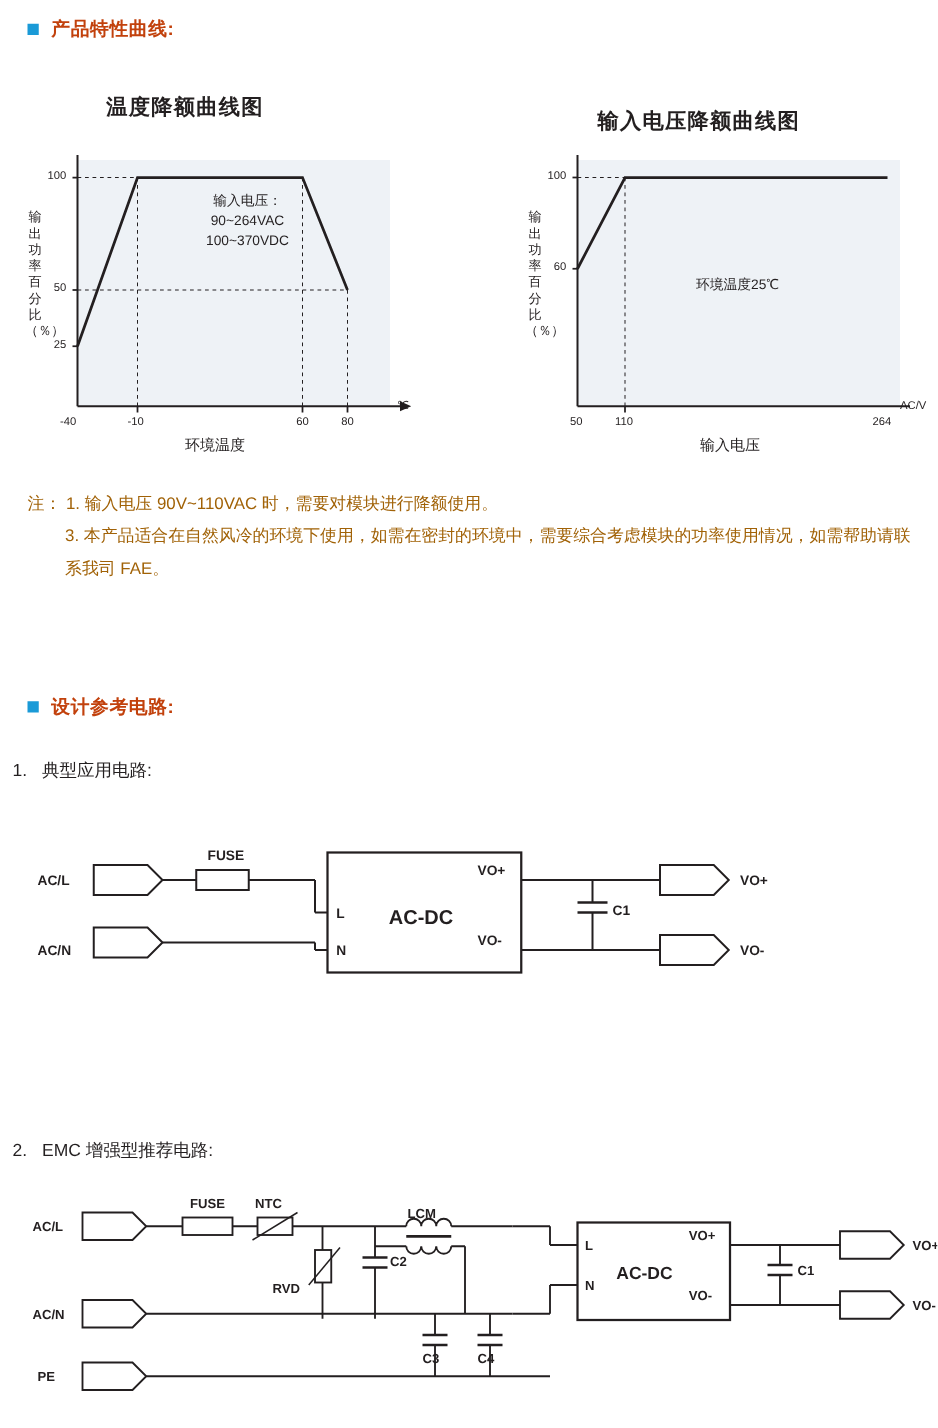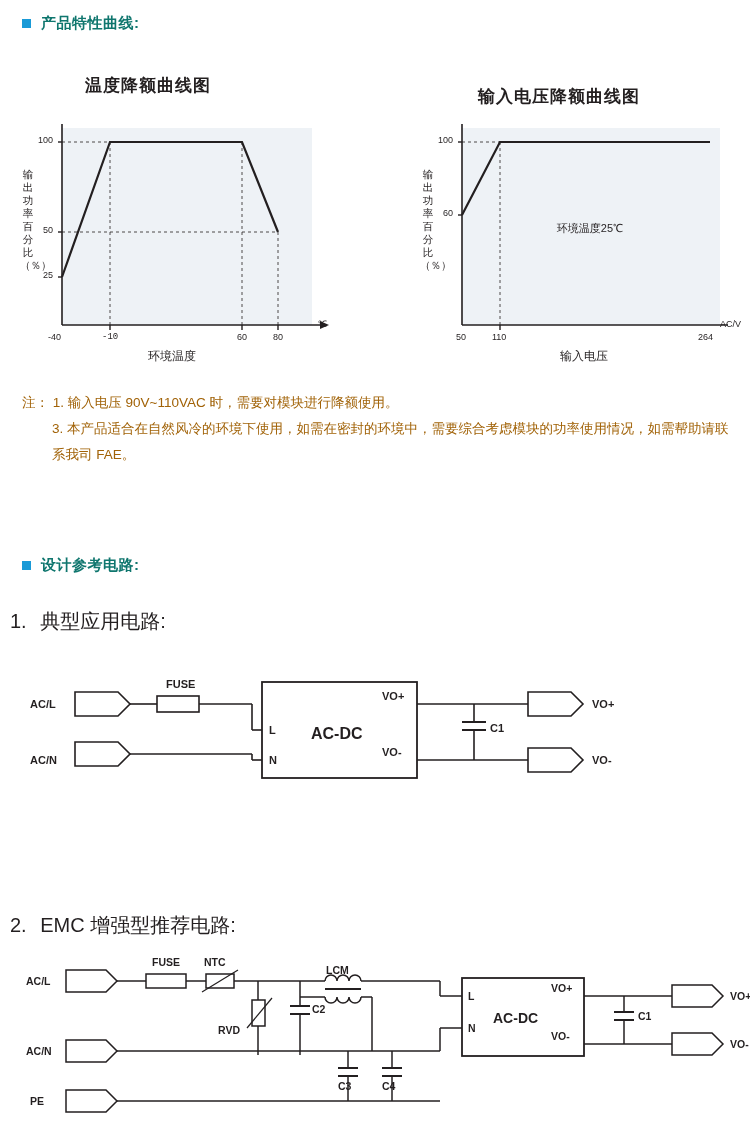--- a/index.html
+++ b/index.html
@@ -22,21 +22,21 @@
     position: absolute;
     left: 22px;
   }
   .sq {
     width: 9px;
     height: 9px;
     background: #1a9ad7;
     display: inline-block;
   }
   .section-head .txt {
-    color: #0f766e;
+    color: #c2410c;
     font-size: 15px;
     font-weight: bold;
     letter-spacing: 0.5px;
   }
   #sec-curves { top: 14px; }
   #sec-circuits { top: 556px; }
 
   .chart-title {
     position: absolute;
     font-size: 17px;
@@ -92,21 +92,21 @@
     color: #a16207;
   }
   .notes .n-line { white-space: nowrap; }
   .notes .n-wrap { white-space: normal; }
   .indent1 { padding-left: 26px; }
   .indent2 { padding-left: 30px; }
 
   .circ-title {
     position: absolute;
     left: 10px;
-    font-size: 20px;
+    font-size: 14px;
     color: #231f20;
     font-weight: normal;
   }
   #circ1-title { top: 608px; }
   #circ2-title { top: 912px; }
 
   #diagram1 { position: absolute; left: 0px; top: 660px; width: 750px; height: 150px; }
   #diagram2 { position: absolute; left: 0px; top: 950px; width: 750px; height: 180px; }
 
   svg text { font-family: "Liberation Sans", sans-serif; }
@@ -147,25 +147,30 @@
     <line x1="258" y1="112" x2="258" y2="205" stroke="#231f20" stroke-width="0.8" stroke-dasharray="3,3"></line>
 
     <polyline points="42,157 90,22 222,22 258,112" fill="none" stroke="#231f20" stroke-width="2.2"></polyline>
   </svg>
 
   <div class="ylab" style="left:0px; top:48px;">输出功率百分比（％）</div>
   <div class="axis-num" style="left:18px; top:15px;">100</div>
   <div class="axis-num" style="left:23px; top:105px;">50</div>
   <div class="axis-num" style="left:23px; top:150px;">25</div>
   <div class="axis-num" style="left:28px; top:212px;">-40</div>
-  <div class="axis-num" style="left:82px; top:212px;font-family:Liberation Mono, monospace;">-10</div>
+  <div class="axis-num" style="left:82px; top:212px;">-10</div>
   <div class="axis-num" style="left:217px; top:212px;">60</div>
   <div class="axis-num" style="left:253px; top:212px;">80</div>
   <div class="unit" style="left:298px; top:197px;">℃</div>
   <div class="xlab" style="left:128px; top:228px;">环境温度</div>
+  <div class="annot" style="left:108px; top:33px; width:140px;">
+    <div>输入电压：</div>
+    <div>90~264VAC</div>
+    <div>100~370VDC</div>
+  </div>
 </div>
 
 <div class="chart-wrap" id="chart-volt">
   <svg width="320" height="240" viewBox="0 0 320 240">
     <rect x="42" y="8" width="258" height="197" fill="#eef2f6" stroke="none"></rect>
     <line x1="42" y1="4" x2="42" y2="205" stroke="#231f20" stroke-width="1.6"></line>
     <line x1="42" y1="205" x2="308" y2="205" stroke="#231f20" stroke-width="1.6"></line>
     <line x1="38" y1="22" x2="42" y2="22" stroke="#231f20" stroke-width="1.4"></line>
     <line x1="38" y1="95" x2="42" y2="95" stroke="#231f20" stroke-width="1.4"></line>
     <line x1="80" y1="205" x2="80" y2="210" stroke="#231f20" stroke-width="1.4"></line>

